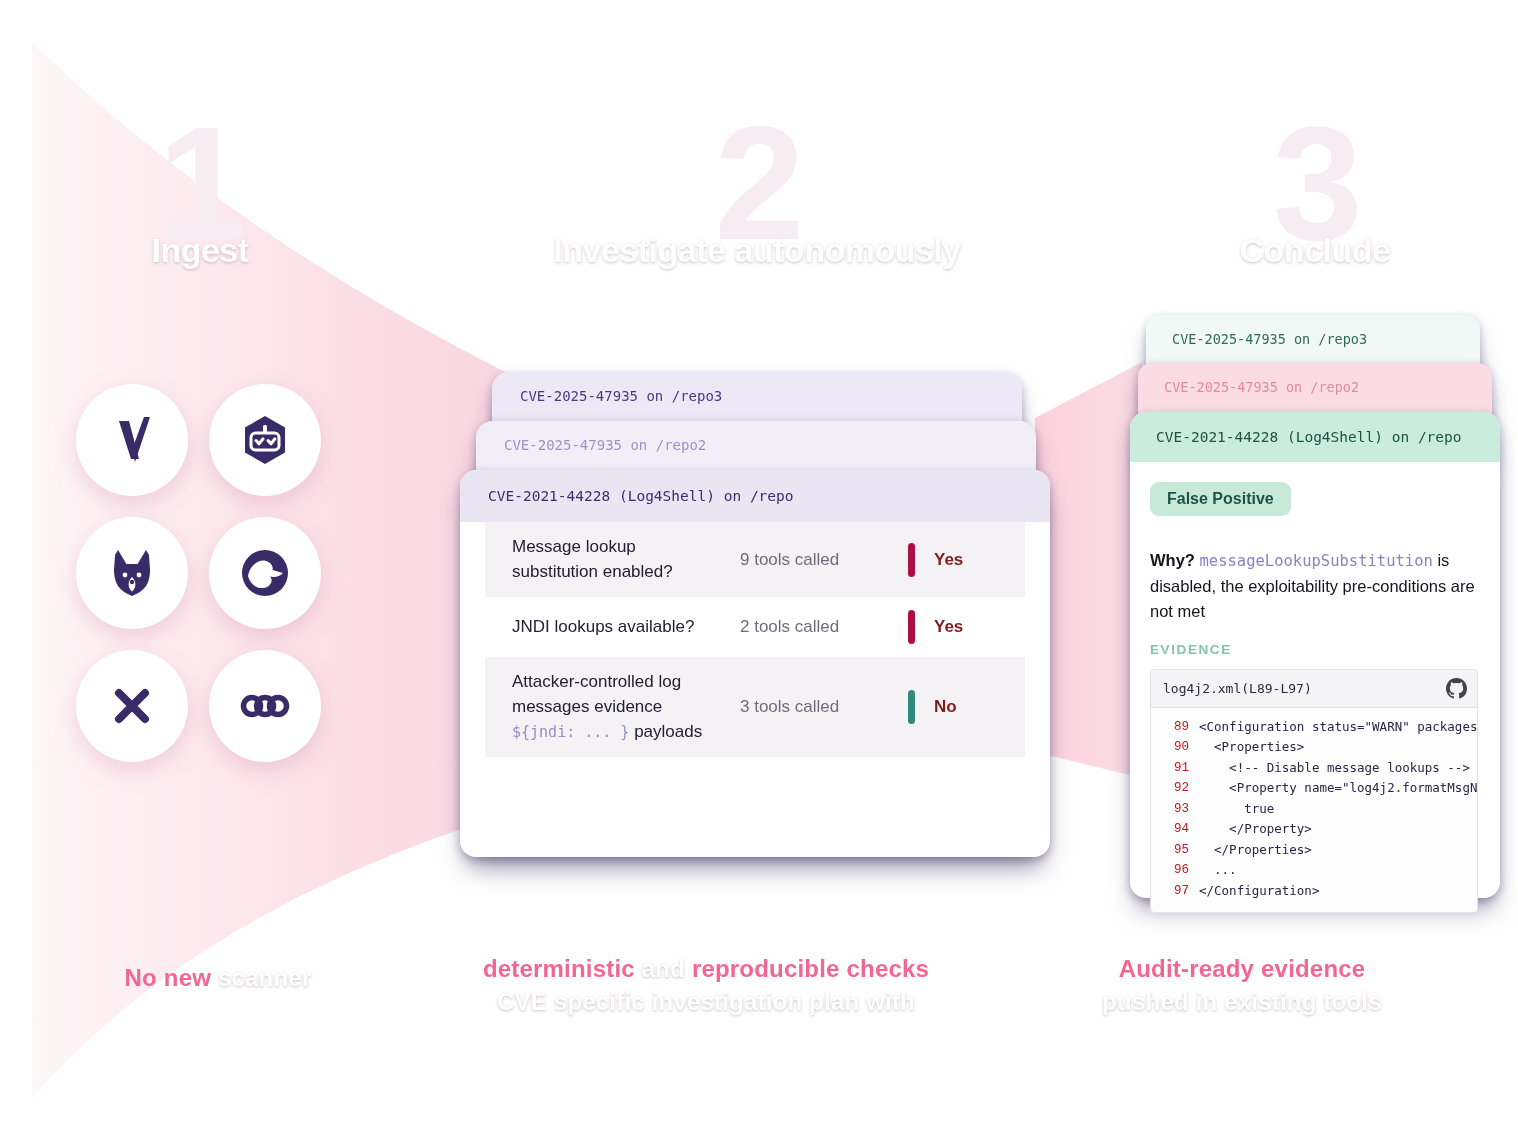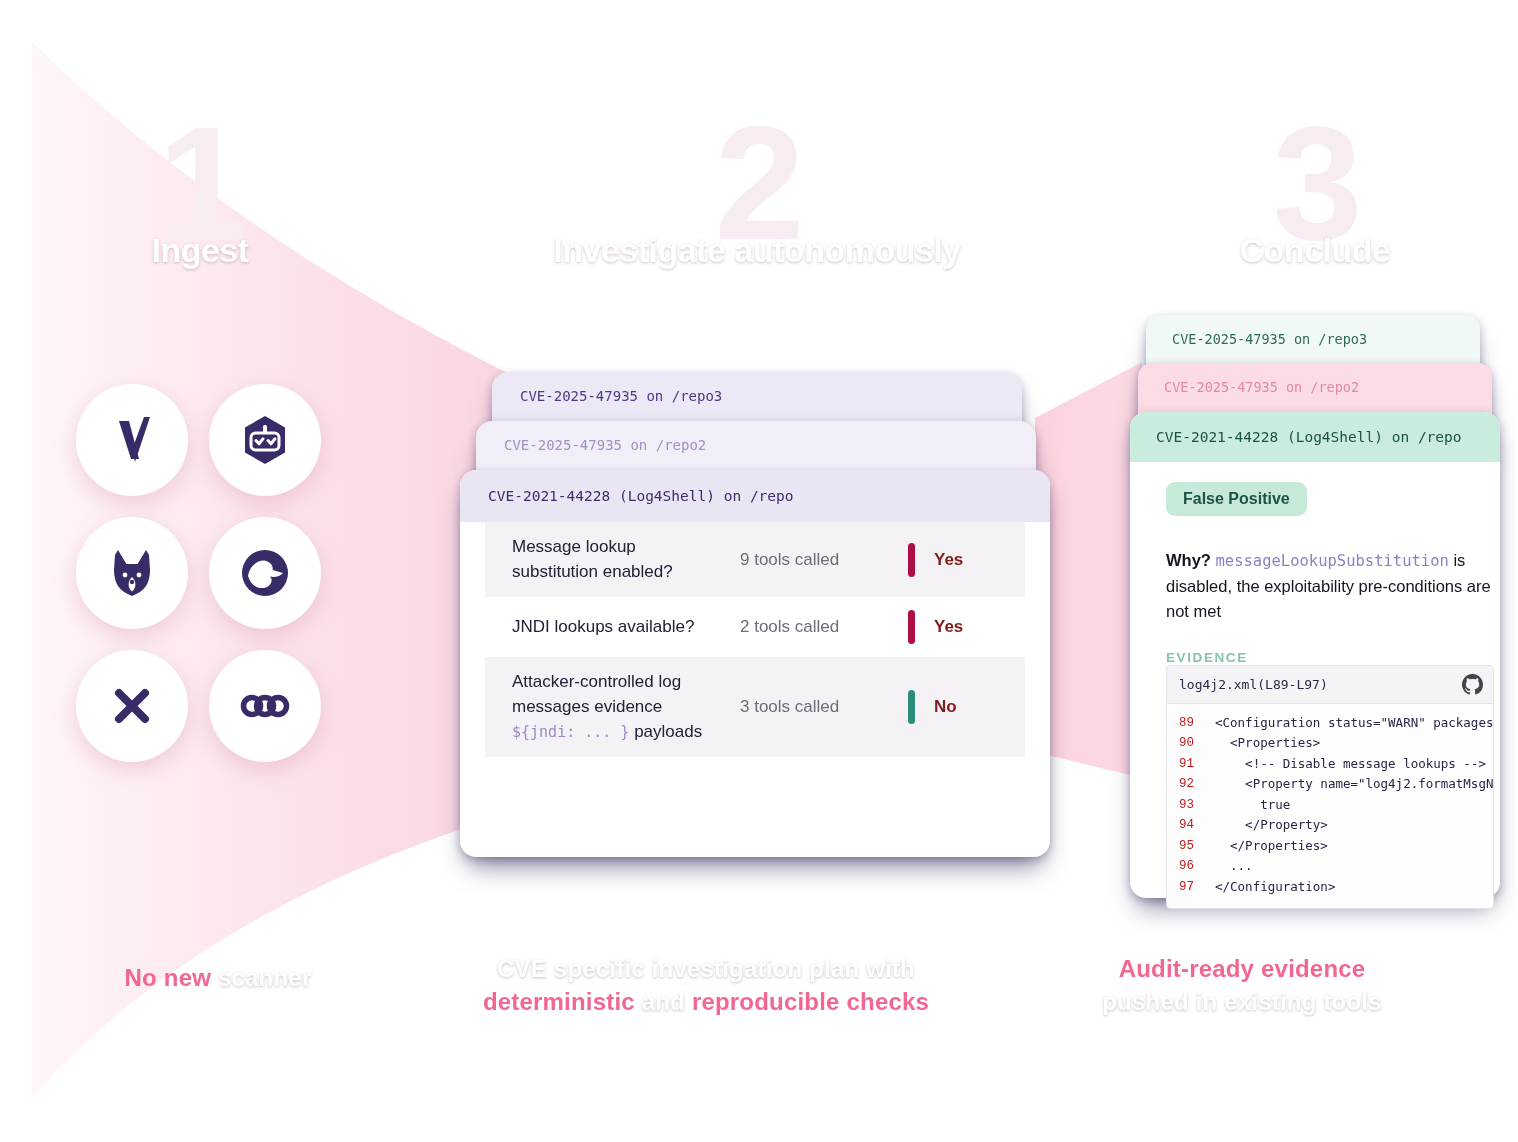--- a/index.html
+++ b/index.html
@@ -63,30 +63,30 @@
   .con-back{left:1146px;top:315px;width:334px;height:92px;background:#f0f9f5;border-radius:14px;}
   .con-back .card-tab{color:#2e6a58;font-size:13.5px;padding-left:26px;}
   .con-mid{left:1138px;top:363px;width:354px;height:92px;background:#fbdce4;border-radius:14px;}
   .con-mid .card-tab{color:#df8ba1;font-size:13.5px;padding-left:26px;}
   .con-front{left:1130px;top:412px;width:370px;height:486px;background:#ffffff;}
   .con-front-header{
     height:50px;background:#c9ecdd;border-radius:16px 16px 0 0;
     display:flex;align-items:center;padding-left:26px;
     font-family:"DejaVu Sans Mono","Liberation Mono",monospace;font-size:14.5px;color:#1d5244;
   }
-  .con-body{padding:20px 22px 0 36px;}
+  .con-body{padding:20px 22px 0 20px;}
   .fp-badge{
     display:inline-block;background:#c7e9d8;color:#1d5348;font-weight:700;font-size:16px;
     padding:8px 17px;border-radius:9px;
   }
   .why-para{margin-top:32px;font-size:16.5px;line-height:1.52;color:#16141f;width:332px;}
   .why-label{font-weight:700;}
   .why-code{font-family:"DejaVu Sans Mono","Liberation Mono",monospace;font-size:15.5px;color:#8d7fc7;}
-  .evidence-label{margin-top:26px;font-size:13.5px;font-weight:700;letter-spacing:1.6px;color:#85c3ab;}
-  .code-panel{margin-top:0;width:326px;border:1.5px solid #e4e3ec;border-radius:4px;overflow:hidden;background:#fdfdfe;}
+  .evidence-label{margin-top:18px;font-size:13.5px;font-weight:700;letter-spacing:1.6px;color:#85c3ab;}
+  .code-panel{margin-top:12px;width:326px;border:1.5px solid #e4e3ec;border-radius:4px;overflow:hidden;background:#fdfdfe;text-align:right;}
   .code-panel-header{
     background:#f4f4f7;border-bottom:1.5px solid #e4e3ec;padding:8px 10px 8px 12px;
     display:flex;justify-content:space-between;align-items:center;
     font-family:"DejaVu Sans Mono","Liberation Mono",monospace;font-size:13px;color:#2a2743;
   }
   .code-body{padding:9px 0 11px 12px;overflow:hidden;}
   .code-line{display:flex;white-space:pre;font-family:"DejaVu Sans Mono","Liberation Mono",monospace;font-size:12.5px;line-height:20.5px;}
   .code-num{color:#b91c1c;width:26px;flex:0 0 auto;font-family:Liberation Mono, monospace;}
   .code-text{color:#2a2545;margin-left:10px;}
 
@@ -244,23 +244,23 @@
           <div class="code-line"><span class="code-num">97</span><span class="code-text">&lt;/Configuration&gt;</span></div>
         </div>
       </div>
     </div>
   </div>
 
   <div class="caption" style="left:203px;top:961px;margin-left:15px;">
     <span class="pink">No new</span><span> scanner</span>
   </div>
   <div class="caption" style="left:706px;top:952px;">
-    <div>CVE specific investigation plan with</div>
     <div>
       <span class="pink">deterministic</span><span> and </span><span class="pink">reproducible checks</span>
     </div>
+    <div>CVE specific investigation plan with</div>
   </div>
   <div class="caption" style="left:1242px;top:952px;">
     <div class="pink">Audit-ready evidence</div>
     <div>pushed in existing tools</div>
   </div>
 
 </div>
 
 </body></html>

